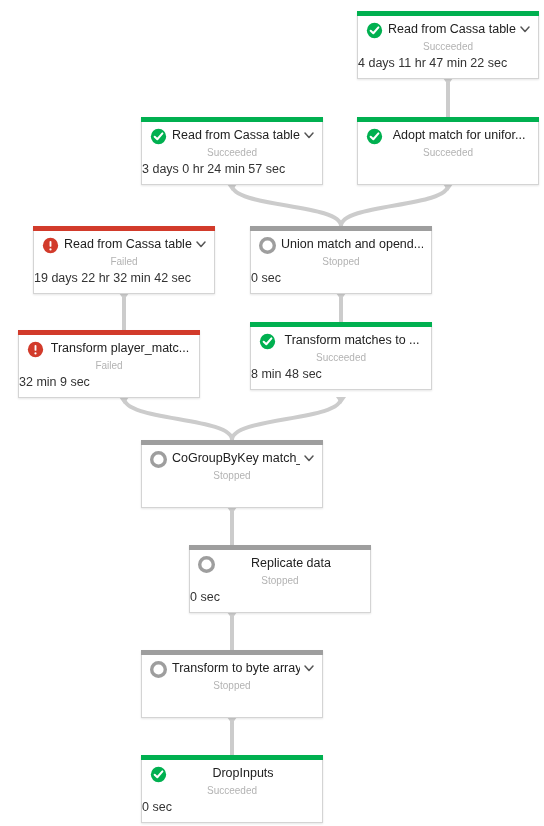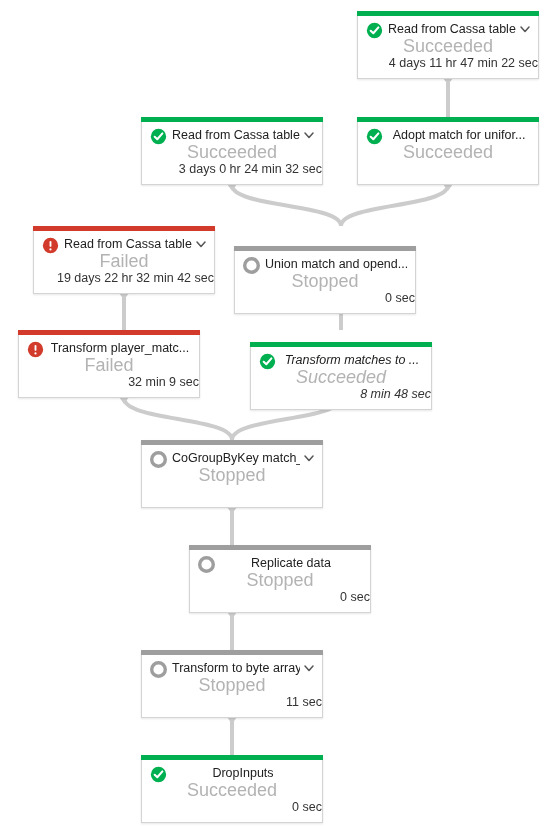--- a/index.html
+++ b/index.html
@@ -64,30 +64,30 @@
     text-align: center;
   }
   .node.no-chevron .node-title { right: 8px; }
   .node-status {
     position: absolute;
     left: 0; right: 0;
     top: 27px;
     height: 17px;
     line-height: 17px;
     text-align: center;
-    font-size: 18px;
+    font-size: 10px;
     color: #b3b3b3;
   }
   .node-duration {
     position: absolute;
     left: 0; right: 0;
     top: 44px;
     height: 17px;
     line-height: 17px;
-    text-align: right;
+    text-align: left;
     font-size: 12.5px;
     color: #333333;
   }
   .chevron {
     position: absolute;
     right: 6px;
     top: 11px;
     width: 14px; height: 14px;
     cursor: pointer;
   }
@@ -157,21 +157,21 @@
       <div class="node" style="left: 141px; top: 117px;">
         <div class="node-bar bar-succeeded"></div>
         <div class="node-icon">
           <svg class="ic" viewBox="0 0 20 20">
             <circle cx="10" cy="10" r="9" fill="#00b050"></circle>
             <path d="M5.5 10.3 L8.6 13.2 L14.6 6.4" stroke="#ffffff" stroke-width="2.4" fill="none" stroke-linecap="round" stroke-linejoin="round"></path>
           </svg>
         </div>
         <div class="node-title">Read from Cassa table ...</div>
         <div class="node-status">Succeeded</div>
-        <div class="node-duration">3 days 0 hr 24 min 32 sec</div>
+        <div class="node-duration">3 days 0 hr 24 min 57 sec</div>
         <div class="chevron"><svg viewBox="0 0 14 14" width="14" height="14">
             <path d="M3 5 L7 9.4 L11 5" stroke="#555555" stroke-width="1.5" fill="none" stroke-linecap="round" stroke-linejoin="round"></path>
           </svg></div>
       </div>
       <div class="node no-chevron" style="left: 357px; top: 117px;">
         <div class="node-bar bar-succeeded"></div>
         <div class="node-icon">
           <svg class="ic" viewBox="0 0 20 20">
             <circle cx="10" cy="10" r="9" fill="#00b050"></circle>
             <path d="M5.5 10.3 L8.6 13.2 L14.6 6.4" stroke="#ffffff" stroke-width="2.4" fill="none" stroke-linecap="round" stroke-linejoin="round"></path>
@@ -189,21 +189,21 @@
             <circle cx="10" cy="14.6" r="1.3" fill="#ffffff"></circle>
           </svg>
         </div>
         <div class="node-title">Read from Cassa table ...</div>
         <div class="node-status">Failed</div>
         <div class="node-duration">19 days 22 hr 32 min 42 sec</div>
         <div class="chevron"><svg viewBox="0 0 14 14" width="14" height="14">
             <path d="M3 5 L7 9.4 L11 5" stroke="#555555" stroke-width="1.5" fill="none" stroke-linecap="round" stroke-linejoin="round"></path>
           </svg></div>
       </div>
-      <div class="node no-chevron" style="left: 234px; top: 226px; margin-top: 20px;">
+      <div class="node no-chevron" style="left: 250px; top: 226px;">
         <div class="node-bar bar-stopped"></div>
         <div class="node-icon">
           <svg class="ic" viewBox="0 0 20 20">
             <circle cx="10" cy="10" r="8" fill="none" stroke="#9e9e9e" stroke-width="4"></circle>
           </svg>
         </div>
         <div class="node-title">Union match and opend...</div>
         <div class="node-status">Stopped</div>
         <div class="node-duration">0 sec</div>
       </div>
@@ -213,21 +213,21 @@
           <svg class="ic" viewBox="0 0 20 20">
             <circle cx="10" cy="10" r="9" fill="#d23b2b"></circle>
             <rect x="8.9" y="4.6" width="2.2" height="7" rx="1.1" fill="#ffffff"></rect>
             <circle cx="10" cy="14.6" r="1.3" fill="#ffffff"></circle>
           </svg>
         </div>
         <div class="node-title">Transform player_matc...</div>
         <div class="node-status">Failed</div>
         <div class="node-duration">32 min 9 sec</div>
       </div>
-      <div class="node no-chevron" style="left: 250px; top: 342px; font-style: italic;">
+      <div class="node no-chevron" style="left: 250px; top: 322px;">
         <div class="node-bar bar-succeeded"></div>
         <div class="node-icon">
           <svg class="ic" viewBox="0 0 20 20">
             <circle cx="10" cy="10" r="9" fill="#00b050"></circle>
             <path d="M5.5 10.3 L8.6 13.2 L14.6 6.4" stroke="#ffffff" stroke-width="2.4" fill="none" stroke-linecap="round" stroke-linejoin="round"></path>
           </svg>
         </div>
         <div class="node-title">Transform matches to ...</div>
         <div class="node-status">Succeeded</div>
         <div class="node-duration">8 min 48 sec</div>
@@ -258,21 +258,20 @@
       </div>
       <div class="node" style="left: 141px; top: 650px;">
         <div class="node-bar bar-stopped"></div>
         <div class="node-icon">
           <svg class="ic" viewBox="0 0 20 20">
             <circle cx="10" cy="10" r="8" fill="none" stroke="#9e9e9e" stroke-width="4"></circle>
           </svg>
         </div>
         <div class="node-title">Transform to byte array...</div>
         <div class="node-status">Stopped</div>
-        <div class="node-duration">11 sec</div>
         <div class="chevron"><svg viewBox="0 0 14 14" width="14" height="14">
             <path d="M3 5 L7 9.4 L11 5" stroke="#555555" stroke-width="1.5" fill="none" stroke-linecap="round" stroke-linejoin="round"></path>
           </svg></div>
       </div>
       <div class="node no-chevron" style="left: 141px; top: 755px;">
         <div class="node-bar bar-succeeded"></div>
         <div class="node-icon">
           <svg class="ic" viewBox="0 0 20 20">
             <circle cx="10" cy="10" r="9" fill="#00b050"></circle>
             <path d="M5.5 10.3 L8.6 13.2 L14.6 6.4" stroke="#ffffff" stroke-width="2.4" fill="none" stroke-linecap="round" stroke-linejoin="round"></path>

